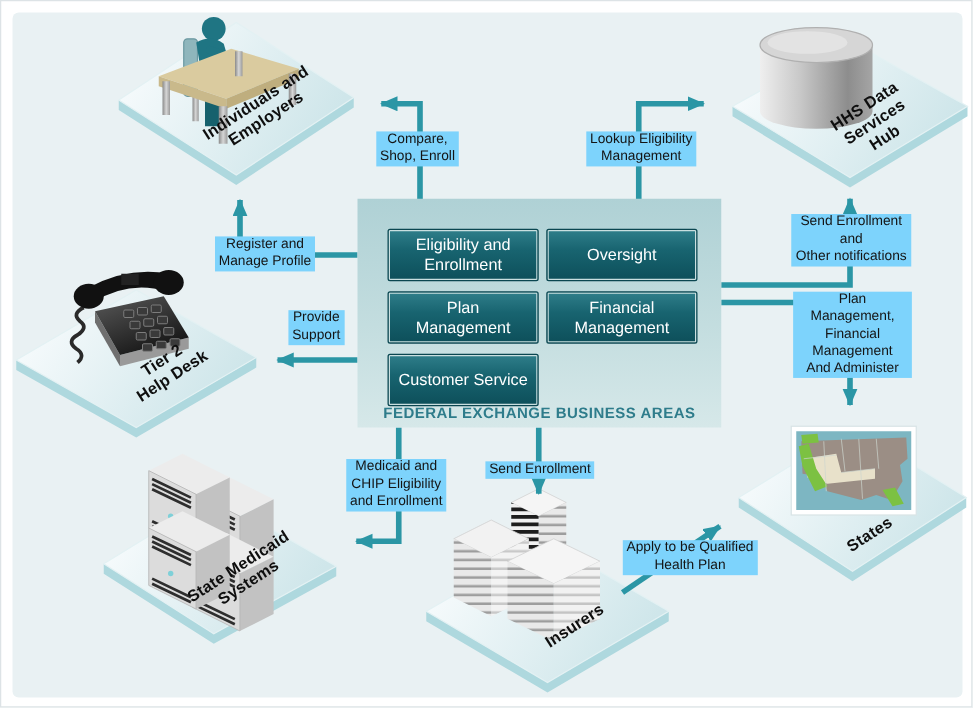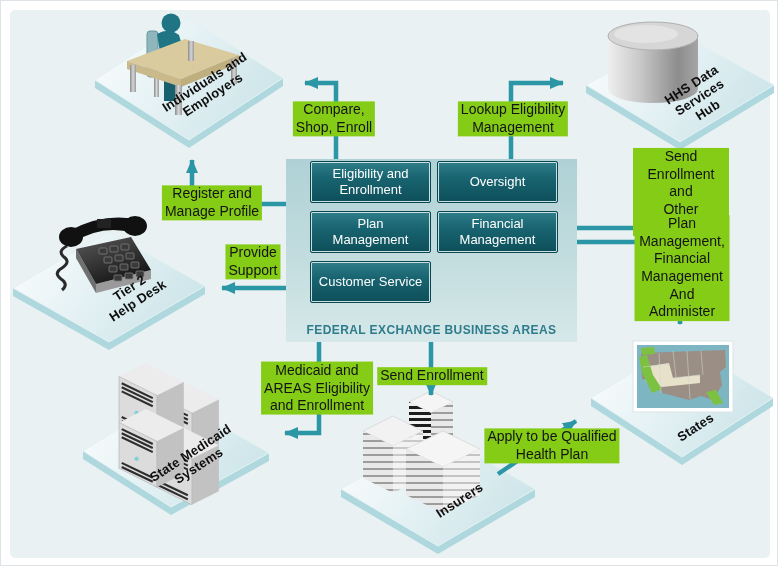--- a/index.html
+++ b/index.html
@@ -10,40 +10,40 @@
   }
   .canvas{
     position:absolute;left:9px;top:9px;width:760px;height:548px;
     background:#e9f1f3;border-radius:5px;
   }
   #diagram{position:absolute;left:0;top:0;z-index:1;}
   
   .panel{
     position:absolute;left:285px;top:158px;width:291px;height:183px;z-index:2;
     background:linear-gradient(180deg,#afd1d5 0%,#c3dddf 55%,#d6e8e9 100%);
-    box-sizing:border-box;padding:2px 19px 0 24px;
+    box-sizing:border-box;padding:24px 19px 0 24px;
     display:grid;grid-template-columns:121px 121px;grid-auto-rows:42px;
     column-gap:6px;row-gap:8px;
   }
   .pbox{
     background:linear-gradient(180deg,#2f7e8a 0%,#186470 40%,#0d4f5a 100%);
     border:1px solid #0a4650;border-radius:2px;
     box-shadow:inset 0 0 0 1px #c9dfe0;
     color:#ffffff;font-size:13px;line-height:1.2;text-align:center;
     display:flex;align-items:center;justify-content:center;white-space:pre-line;
   }
   .ptitle{
     position:absolute;left:0;right:0;bottom:5px;text-align:center;
     color:#2e7c8b;font-size:12px;font-weight:bold;letter-spacing:.4px;
   }
   
   .flabel{
     position:absolute;z-index:3;transform:translate(-50%,-50%);
-    background:#84cc16;padding:0 3px;
-    font-size:14px;line-height:1.26;color:#141414;text-align:center;
+    background:#7dd3fc;padding:0 3px;
+    font-size:11px;line-height:1.26;color:#141414;text-align:center;
     white-space:pre-line;
   }
   .elabel{
     position:absolute;z-index:3;transform:translate(-50%,-50%) rotate(-33deg);
     font-size:13px;font-weight:bold;color:#0e0e0e;text-align:center;
     line-height:1.15;white-space:pre-line;letter-spacing:.2px;
   }
 </style>
 </head>
 <body>
@@ -244,17 +244,17 @@
 <div class="flabel" style="left:211px;top:202px;">Register and
 Manage Profile</div>
 <div class="flabel" style="left:252px;top:261px;">Provide
 Support</div>
 <div class="flabel" style="left:680px;top:191px;">Send Enrollment and
 Other notifications</div>
 <div class="flabel" style="left:681px;top:267px;">Plan Management,
 Financial Management
 And Administer</div>
 <div class="flabel" style="left:316px;top:387px;">Medicaid and
-AREAS Eligibility
+CHIP Eligibility
 and Enrollment</div>
 <div class="flabel" style="left:431px;top:375px;">Send Enrollment</div>
 <div class="flabel" style="left:551px;top:445px;">Apply to be Qualified
 Health Plan</div>
 
 </body></html>

